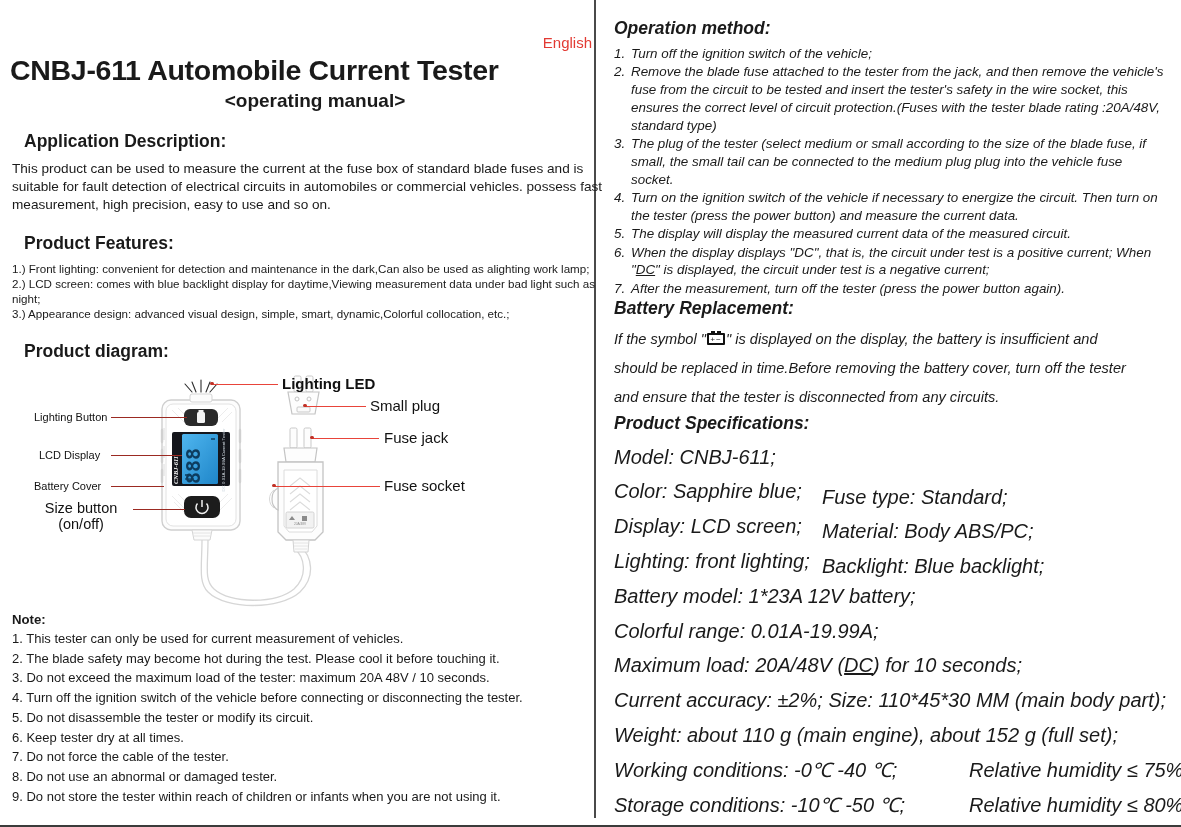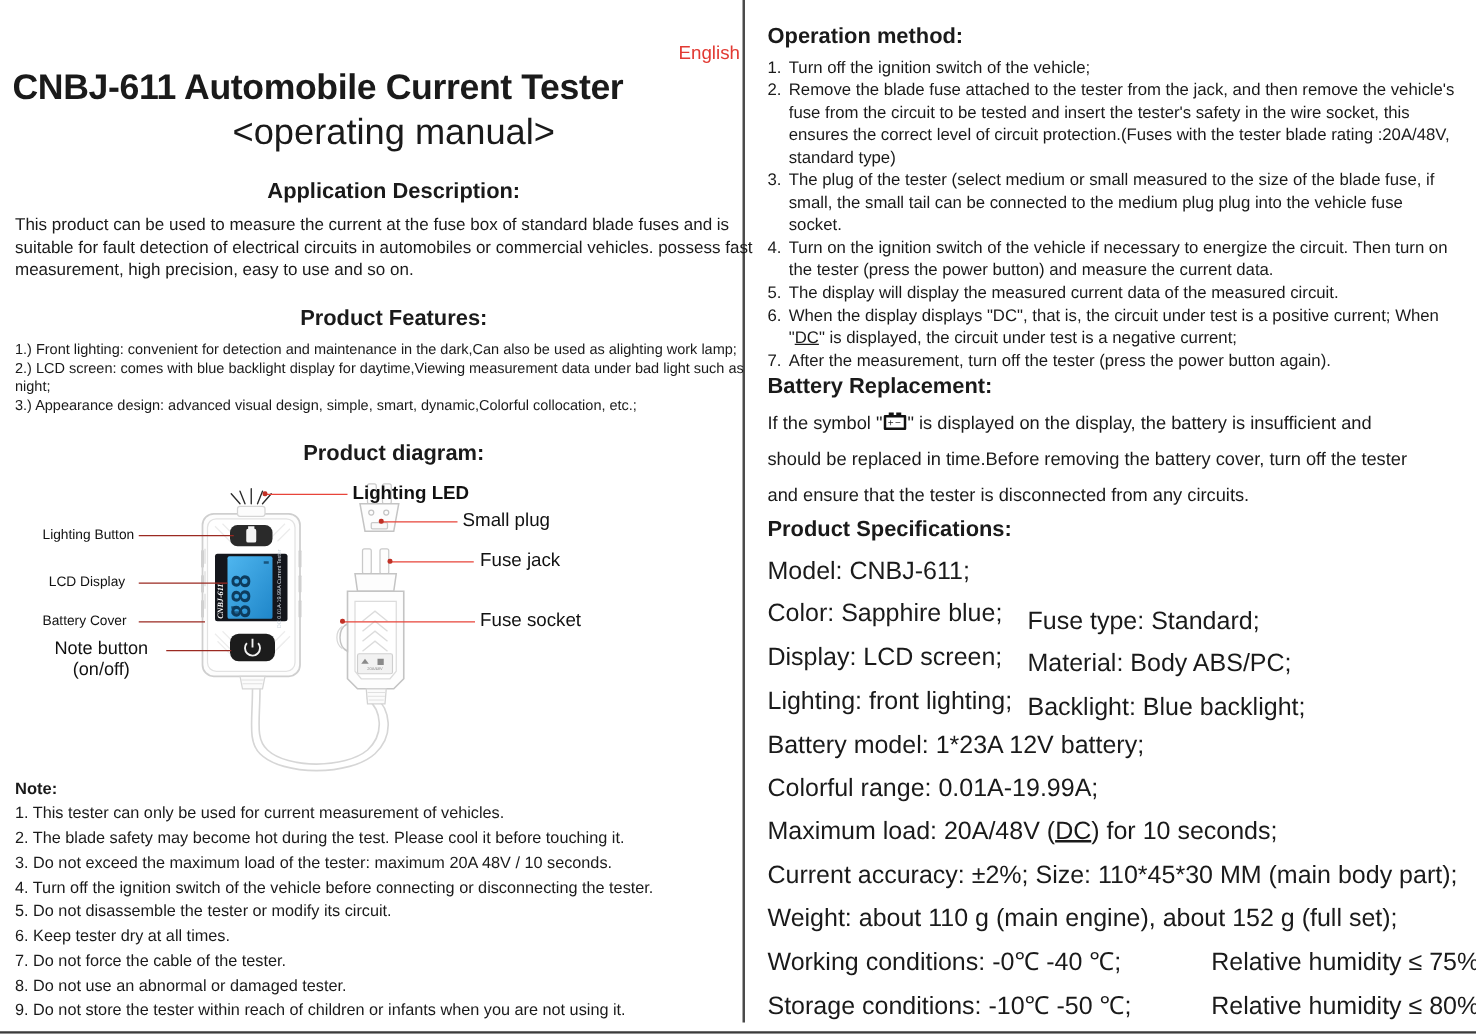--- a/index.html
+++ b/index.html
@@ -27,50 +27,50 @@
   
   .col-left {
     position: absolute; left: 0; top: 10px;
     width: 642px; height: 818px;
     padding: 10px 22px 0 10px;
   }
   .col-right {
     position: absolute; left: 596px; top: 0;
     width: 585px; height: 818px;
     padding: 18px 14px 0 18px;
+    font-style: italic;
   }
 
   
   .lang {
     text-align: right;
     color: #e23a33;
     font-size: 15px;
     padding-right: 28px;
     margin: 14px 0 4px 0;
   }
   h1.title {
     font-size: 28.5px;
     font-weight: bold;
     text-align: left;
     margin: 0;
     letter-spacing: -0.3px;
     line-height: 1.12;
   }
   .subtitle {
-    font-size: 29px;
+    font-size: 19px;
     text-align: center;
     margin: 3px 0 0 0;
-    font-weight: normal;
+    font-weight: bold;
     line-height: 1.15;
   }
   h2.sec {
     font-size: 17.5px;
     font-weight: bold;
-    margin: 19px 0 8px 0;
-    text-align: center;
+    margin: 19px 0 8px 14px;
   }
   .body-p {
     font-size: 13.6px;
     line-height: 1.33;
     margin: 0 0 0 2px;
   }
   .feat {
     font-size: 11.6px;
     line-height: 1.29;
     margin: 0 0 0 2px;
@@ -374,21 +374,21 @@
 
       <div class="dlabel big" style="left:270px; top:5px;font-weight:bold;">Lighting LED</div>
       <div class="dlabel big" style="left:358px; top:27px;">Small plug</div>
       <div class="dlabel big" style="left:372px; top:59px;">Fuse jack</div>
       <div class="dlabel big" style="left:372px; top:107px;text-align:right;">Fuse socket</div>
 
       <div class="dlabel" style="left:22px; top:41px;">Lighting Button</div>
       <div class="dlabel" style="left:27px; top:79px;">LCD Display</div>
       <div class="dlabel" style="left:22px; top:110px;">Battery Cover</div>
       <div class="dlabel big2" style="left:18px; top:130px; width:102px;">
-        <span>Note button</span><br>
+        <span>Size button</span><br>
         <span>(on/off)</span>
       </div>
     </div>
 
     <div style="margin-top:-8px;">
       <div class="note-head">Note:</div>
       <div class="note-list">
         <div class="note-item">1. This tester can only be used for current measurement of vehicles.</div>
         <div class="note-item">2. The blade safety may become hot during the test. Please cool it before touching it.</div>
         <div class="note-item">3. Do not exceed the maximum load of the tester: maximum 20A 48V / 10 seconds.</div>
@@ -409,21 +409,21 @@
       <div class="op-item">
         <span class="op-num">1.</span>
         <span class="op-txt">Turn off the ignition switch of the vehicle;</span>
       </div>
       <div class="op-item">
         <span class="op-num">2.</span>
         <span class="op-txt">Remove the blade fuse attached to the tester from the jack, and then remove the vehicle's fuse from the circuit to be tested and insert the tester's safety in the wire socket, this ensures the correct level of circuit protection.(Fuses with the tester blade rating :20A/48V, standard type)</span>
       </div>
       <div class="op-item">
         <span class="op-num">3.</span>
-        <span class="op-txt">The plug of the tester (select medium or small measured to the size of the blade fuse, if small, the small tail can be connected to the medium plug plug into the vehicle fuse socket.</span>
+        <span class="op-txt">The plug of the tester (select medium or small according to the size of the blade fuse, if small, the small tail can be connected to the medium plug plug into the vehicle fuse socket.</span>
       </div>
       <div class="op-item">
         <span class="op-num">4.</span>
         <span class="op-txt">Turn on the ignition switch of the vehicle if necessary to energize the circuit. Then turn on the tester (press the power button) and measure the current data.</span>
       </div>
       <div class="op-item">
         <span class="op-num">5.</span>
         <span class="op-txt">The display will display the measured current data of the measured circuit.</span>
       </div>
       <div class="op-item">

